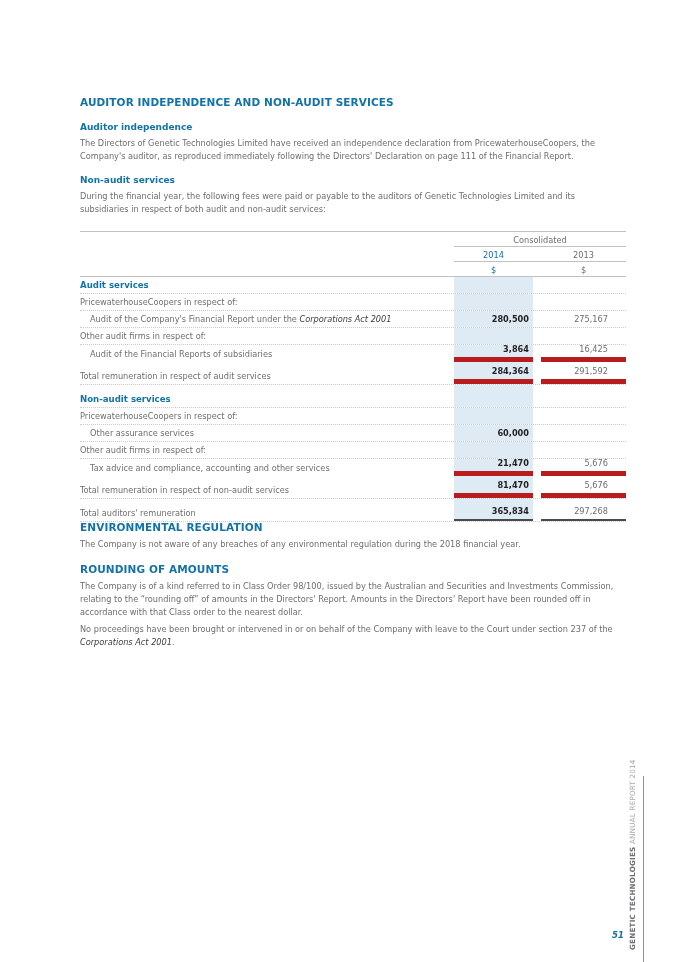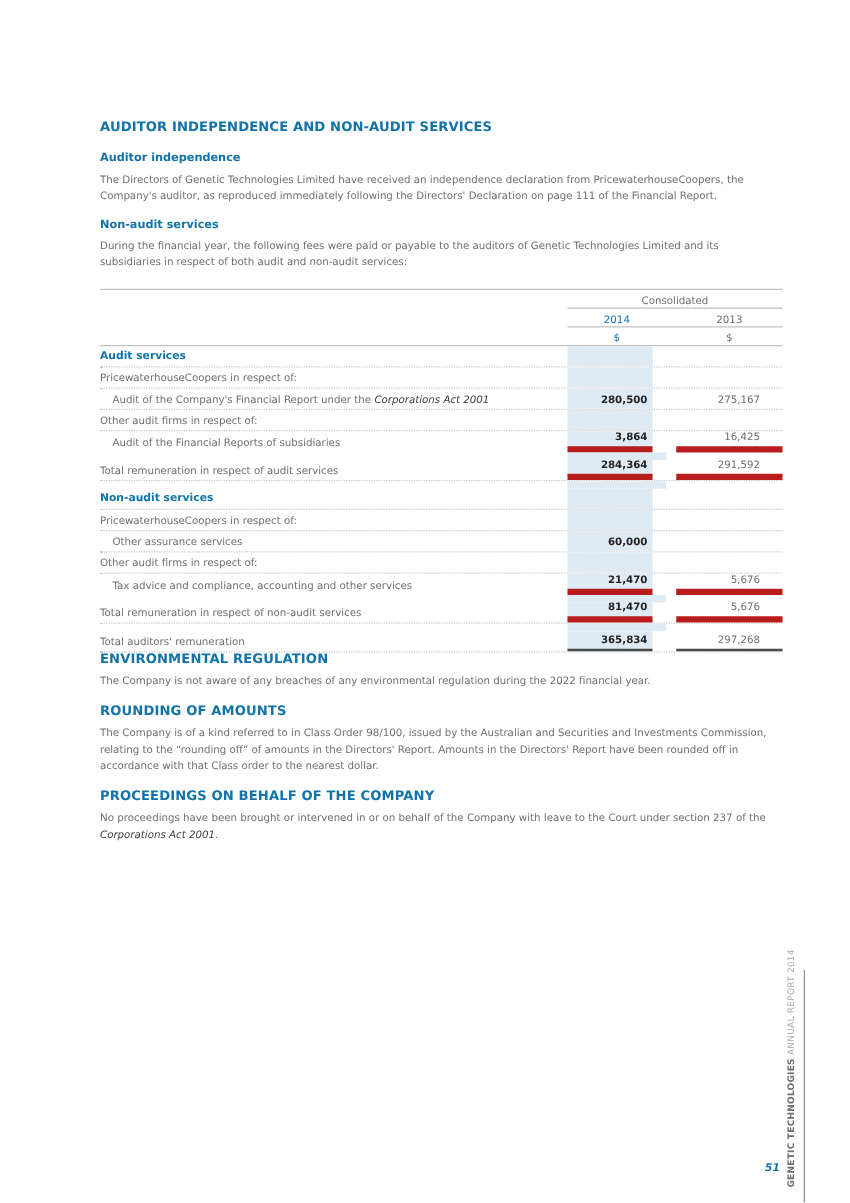--- a/index.html
+++ b/index.html
@@ -14,21 +14,21 @@
     .mt-para { margin-top: 4px; }
 
     
     .tbl { position: absolute; left: 80px; top: 231px; width: 546px; }
     .toprule { height: 1px; background: #bfc1c3; }
     .row { position: relative; height: 17px; font-size: 8.2px; color: #6d6e71; }
     .row .lbl { position: absolute; left: 0; bottom: 3px; white-space: nowrap; }
     .row .lbl.indent { left: 10px; }
     .row .lbl.sect { color: #1173a8; font-weight: bold; font-size: 8.6px; }
     .row .c1, .row .c2 { position: absolute; bottom: 0; height: 100%; text-align: right; padding-right: 4px; }
-    .row .c1 { left: 374px; width: 68px; }
+    .row .c1 { left: 374px; width: 79px; }
     .row .c2 { left: 461px; width: 85px; padding-right: 2px; }
     .row .val { position: absolute; right: 4px; bottom: 3px; }
     .row .c1 .val { color: #231f20; font-weight: bold; }
     .row .c2 .val { right: 18px; }
     .lineb { border-bottom: 1px dotted #c8cacc; }
     .c1.shade { background: #deebf5; }
     .c1.sum, .c2.sum { border-bottom: 5px solid #b91c1c; margin-top: 44px; }
     .c1.dbl, .c2.dbl { border-bottom: 2px solid #4a4a4a; text-decoration: underline; }
     .gap { height: 6px; position: relative; }
     .gap .c1 { position: absolute; left: 374px; width: 79px; height: 100%; background: #deebf5; }
@@ -172,26 +172,25 @@
         <span class="val">365,834</span>
       </span>
     <span class="c2 dbl">
         <span class="val">297,268</span>
       </span>
   </div>
 </div>
 
 <div class="sections2">
   <div class="h1">ENVIRONMENTAL REGULATION</div>
-  <div class="p mt-para">The Company is not aware of any breaches of any environmental regulation during the 2022 financial year.</div>
+  <div class="p mt-para">The Company is not aware of any breaches of any environmental regulation during the 2018 financial year.</div>
 
   <div class="h1" style="margin-top:11px">ROUNDING OF AMOUNTS</div>
   <div class="p mt-para">The Company is of a kind referred to in Class Order 98/100, issued by the Australian and Securities and Investments Commission, relating to the “rounding off” of amounts in the Directors' Report. Amounts in the Directors' Report have been rounded off in accordance with that Class order to the nearest dollar.</div>
 
-  <div class="h1" style="margin-top:11px">PROCEEDINGS ON BEHALF OF THE COMPANY</div>
   <div class="p mt-para"><span>No proceedings have been brought or intervened in or on behalf of the Company with leave to the Court under section 237 of the </span><i>Corporations Act 2001</i><span>.</span></div>
 </div>
 
 <div class="vline"></div>
 <div class="side-text">
   <span class="b">GENETIC TECHNOLOGIES</span>
   <span class="l">ANNUAL REPORT 2014</span>
 </div>
 <div class="pagenum">51</div>
 

